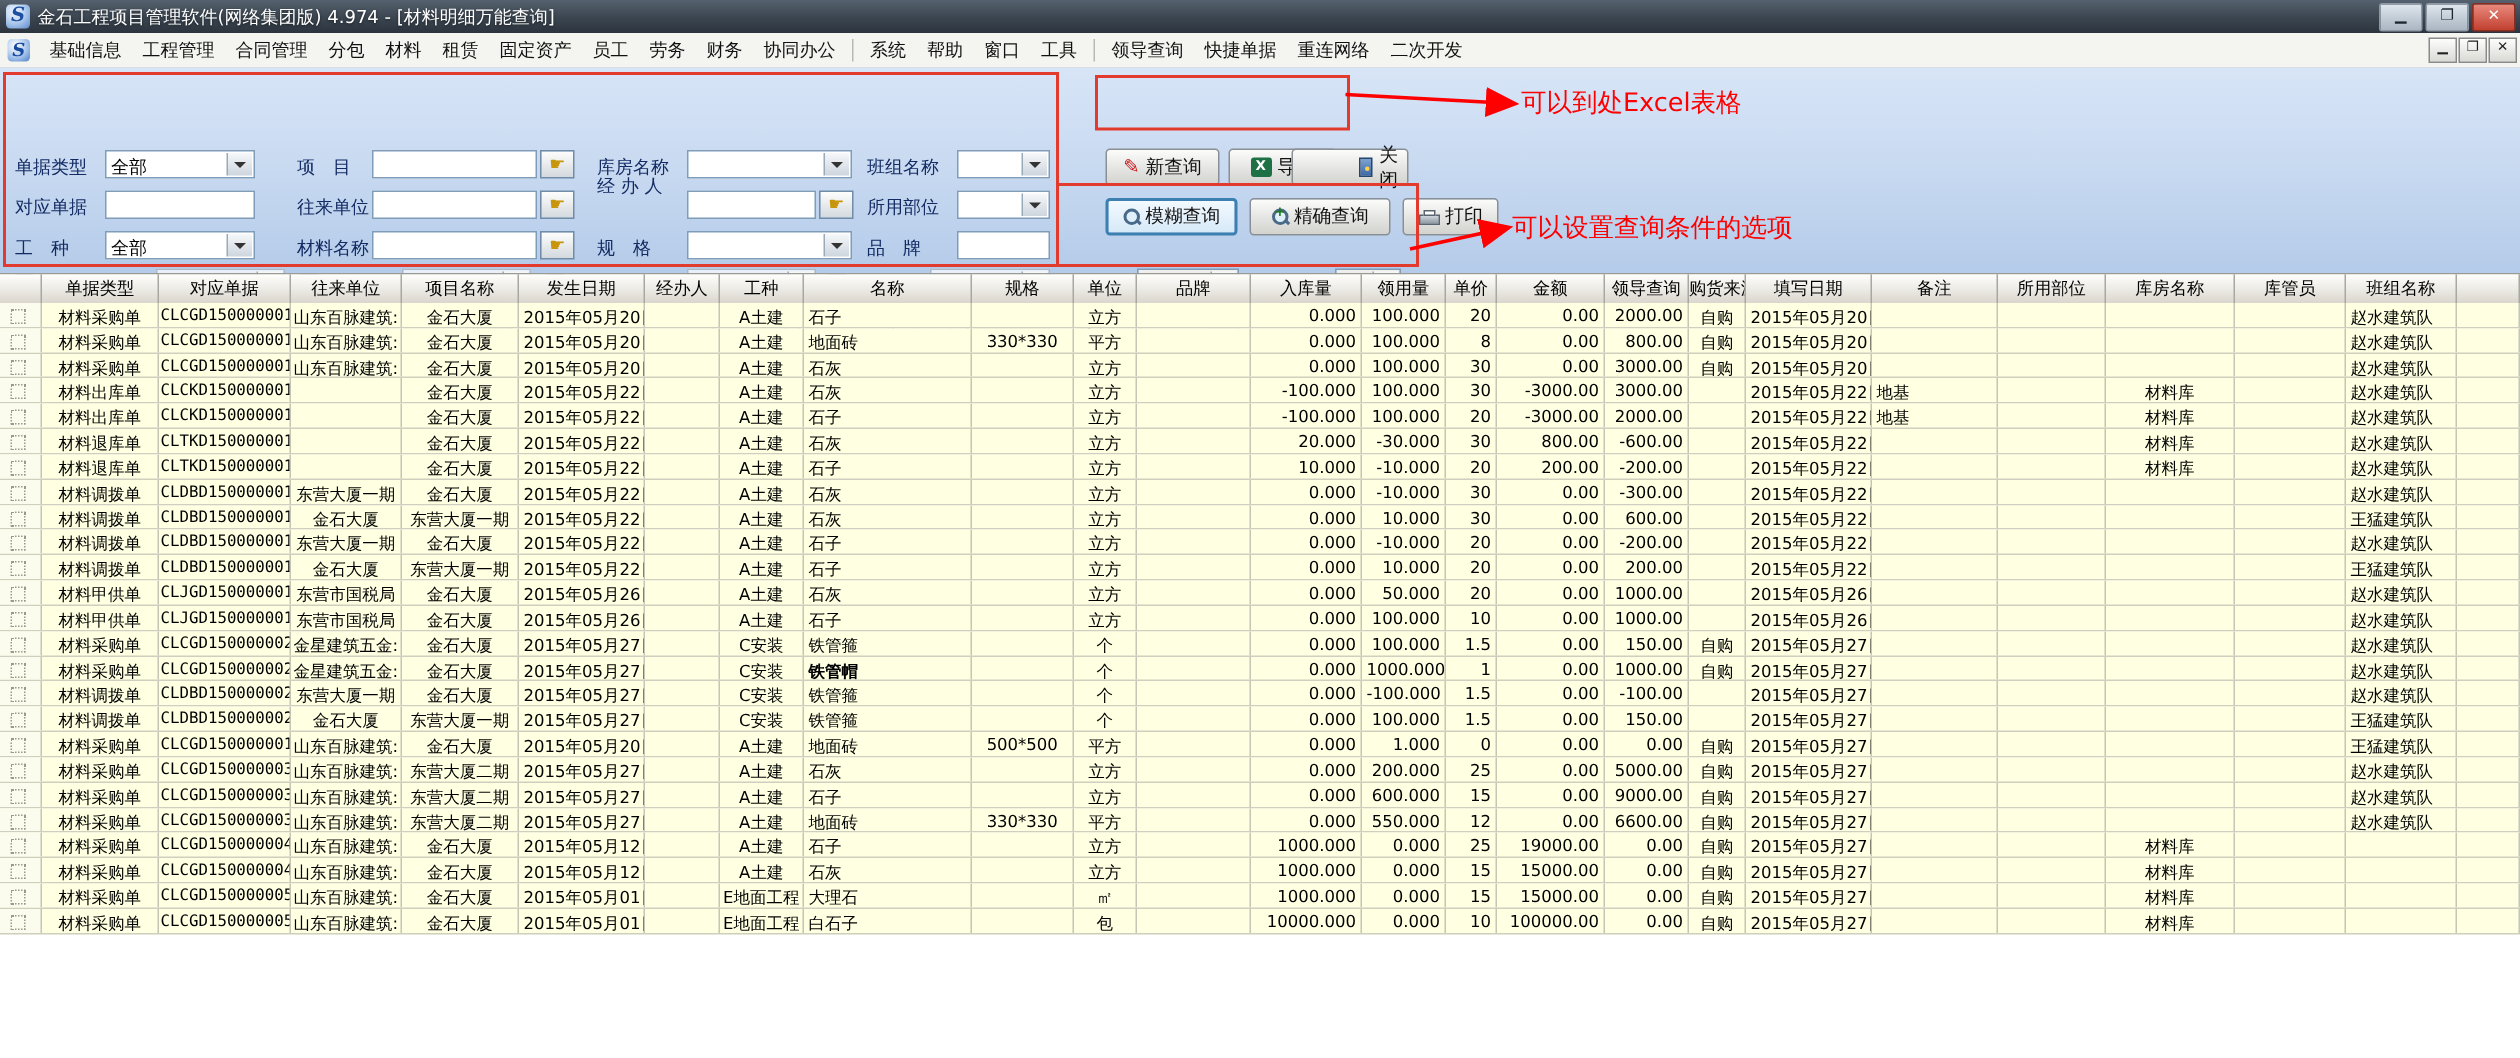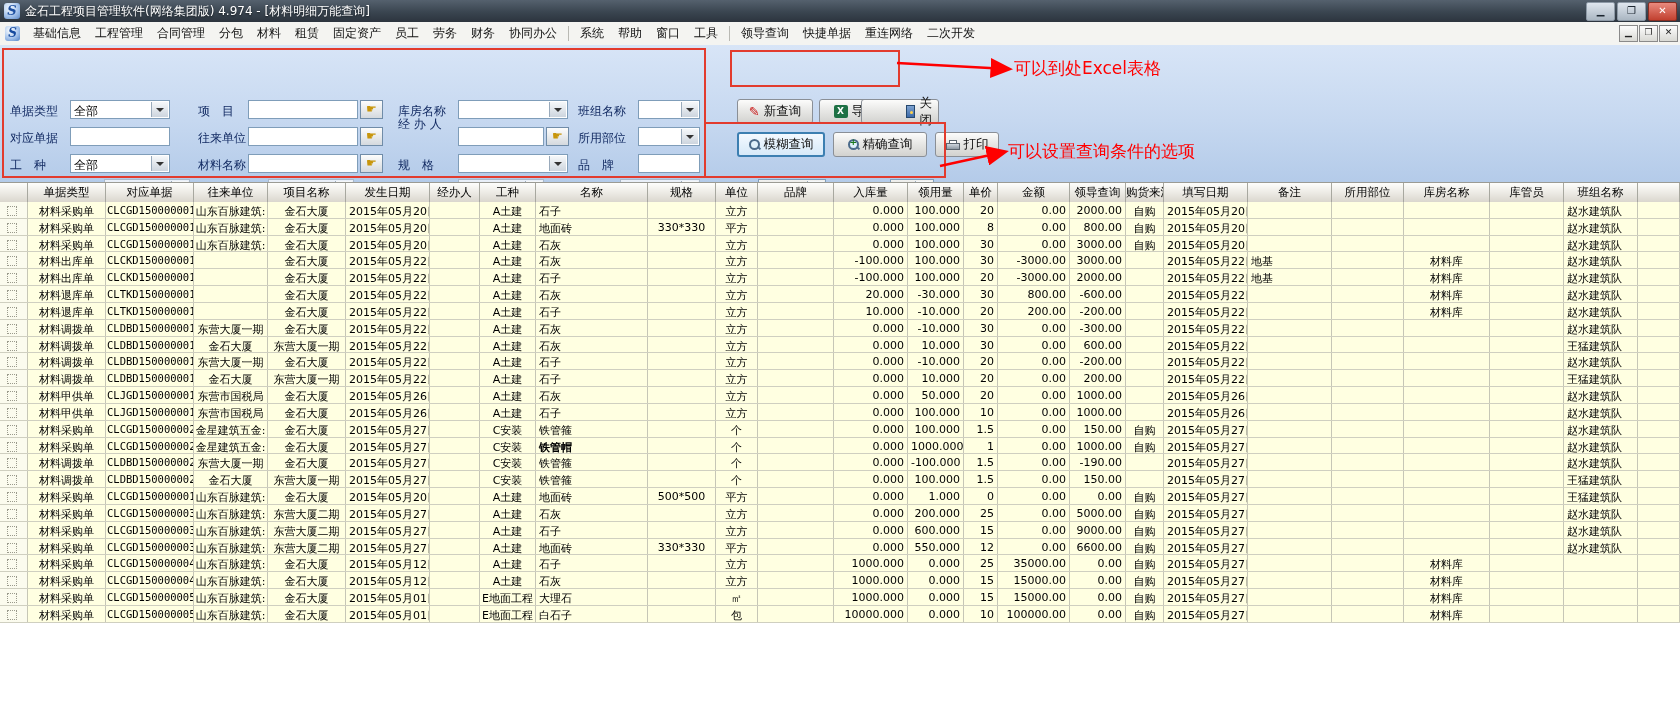--- a/index.html
+++ b/index.html
@@ -764,21 +764,21 @@
       <div class="gcell c" style="width: 50px;"></div>
       <div class="gcell c" style="width: 56px;">C安装</div>
       <div class="gcell l" style="width: 112px;">铁管箍</div>
       <div class="gcell c" style="width: 68px;"></div>
       <div class="gcell c" style="width: 42px;">个</div>
       <div class="gcell l" style="width: 76px;"></div>
       <div class="gcell r" style="width: 74px;">0.000</div>
       <div class="gcell r" style="width: 56px;">-100.000</div>
       <div class="gcell r" style="width: 34px;">1.5</div>
       <div class="gcell r" style="width: 72px;">0.00</div>
-      <div class="gcell r" style="width: 56px;">-190.00</div>
+      <div class="gcell r" style="width: 56px;">-100.00</div>
       <div class="gcell c" style="width: 38px;"></div>
       <div class="gcell l" style="width: 84px;">2015年05月27日</div>
       <div class="gcell l" style="width: 84px;"></div>
       <div class="gcell c" style="width: 72px;"></div>
       <div class="gcell c" style="width: 86px;"></div>
       <div class="gcell c" style="width: 74px;"></div>
       <div class="gcell l" style="width: 74px;">赵水建筑队</div>
       <div class="gcell c" style="width: 42px;"></div>
     </div>
     <div class="grow">
@@ -937,21 +937,21 @@
       <div class="gcell l" style="width: 84px;">2015年05月12日</div>
       <div class="gcell c" style="width: 50px;"></div>
       <div class="gcell c" style="width: 56px;">A土建</div>
       <div class="gcell l" style="width: 112px;">石子</div>
       <div class="gcell c" style="width: 68px;"></div>
       <div class="gcell c" style="width: 42px;">立方</div>
       <div class="gcell l" style="width: 76px;"></div>
       <div class="gcell r" style="width: 74px;">1000.000</div>
       <div class="gcell r" style="width: 56px;">0.000</div>
       <div class="gcell r" style="width: 34px;">25</div>
-      <div class="gcell r" style="width: 72px;">35000.00</div>
+      <div class="gcell r" style="width: 72px;">19000.00</div>
       <div class="gcell r" style="width: 56px;">0.00</div>
       <div class="gcell c" style="width: 38px;">自购</div>
       <div class="gcell l" style="width: 84px;">2015年05月27日</div>
       <div class="gcell l" style="width: 84px;"></div>
       <div class="gcell c" style="width: 72px;"></div>
       <div class="gcell c" style="width: 86px;">材料库</div>
       <div class="gcell c" style="width: 74px;"></div>
       <div class="gcell l" style="width: 74px;"></div>
       <div class="gcell c" style="width: 42px;"></div>
     </div>

